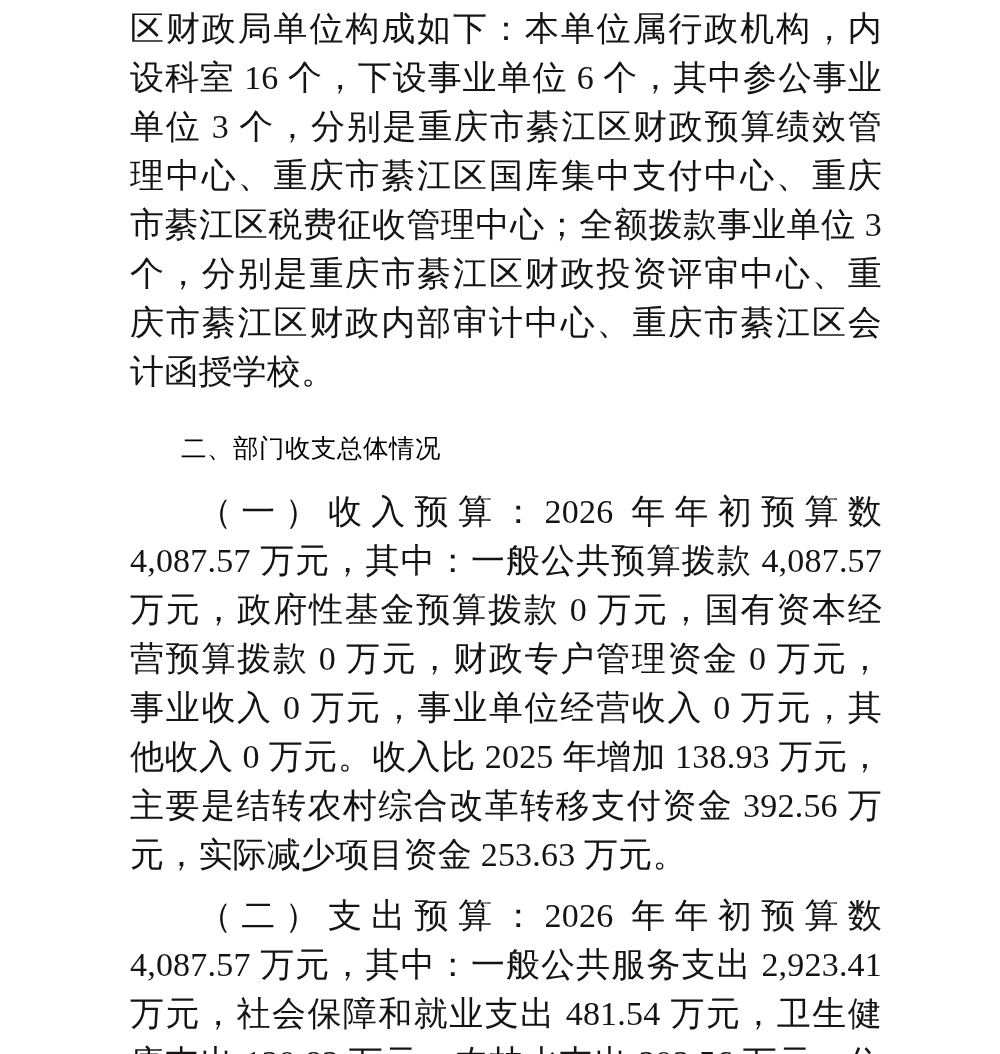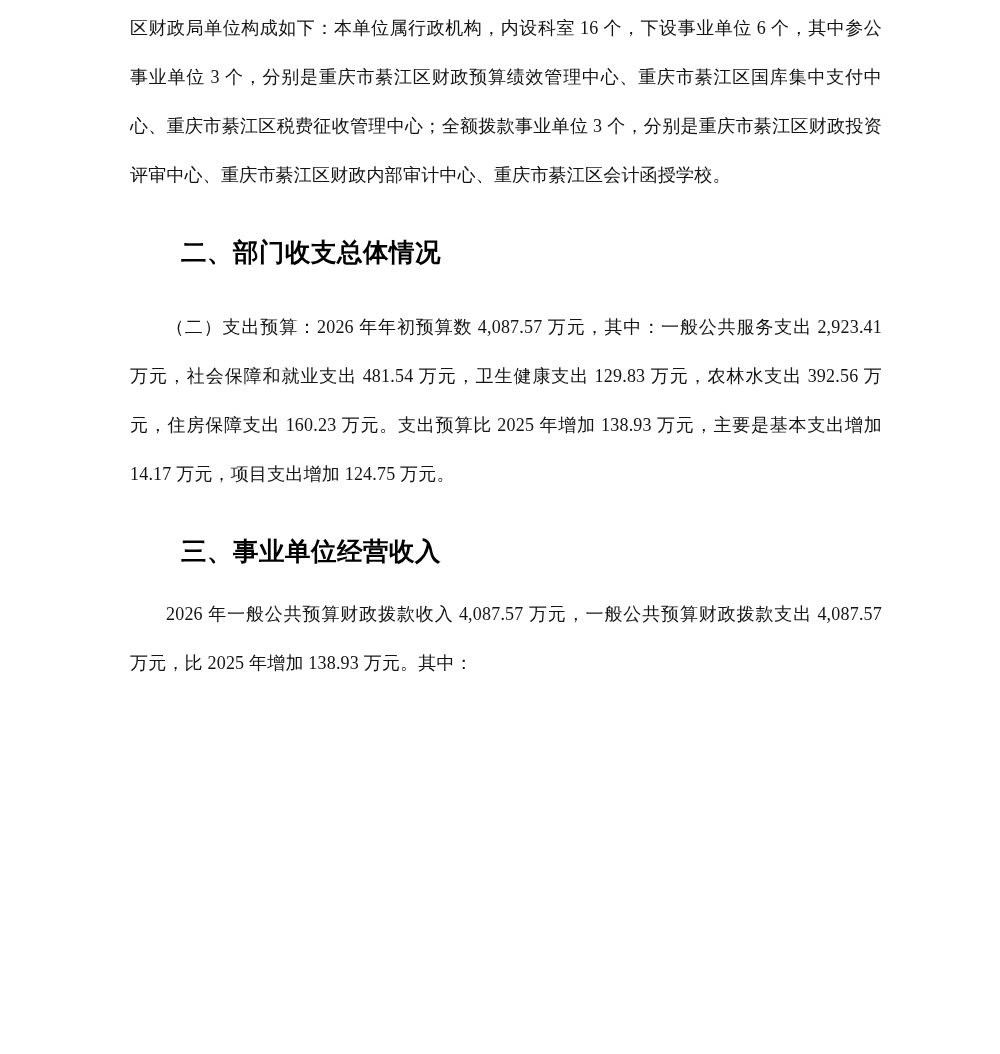--- a/index.html
+++ b/index.html
@@ -16,36 +16,36 @@
     box-sizing: border-box;
     padding: 0 118px 0 130px;
     font-family: "Liberation Serif", "DejaVu Serif", serif;
     color: #1a1a1a;
   }
   .doc-body {
     padding-top: 4px;
   }
   p {
     margin: 0;
-    font-size: 18px;
+    font-size: 34px;
     line-height: 49px;
     text-align: justify;
     text-justify: inter-ideograph;
     letter-spacing: 0.2px;
     color: #141414;
     font-weight: 400;
   }
   p.indent {
     text-indent: 2em;
   }
   h2.heading {
     margin: 0;
     font-size: 25.5px;
     line-height: 49px;
-    font-weight: bold;
+    font-weight: normal;
     text-indent: 2em;
     color: #000000;
     letter-spacing: 0.5px;
   }
   .gap-before-heading {
     height: 28px;
   }
   .gap-small {
     height: 14px;
   }
@@ -60,20 +60,21 @@
   <div class="doc-body">
 
     <p class="text">区财政局单位构成如下：本单位属行政机构，内设科室 16 个，下设事业单位 6 个，其中参公事业单位 3 个，分别是重庆市綦江区财政预算绩效管理中心、重庆市綦江区国库集中支付中心、重庆市綦江区税费征收管理中心；全额拨款事业单位 3 个，分别是重庆市綦江区财政投资评审中心、重庆市綦江区财政内部审计中心、重庆市綦江区会计函授学校。</p>
 
     <div class="gap-before-heading"></div>
 
     <h2 class="heading">二、部门收支总体情况</h2>
 
     <div class="gap-small"></div>
 
+    <p class="text indent">（一）收入预算：2026 年年初预算数 4,087.57 万元，其中：一般公共预算拨款 4,087.57 万元，政府性基金预算拨款 0 万元，国有资本经营预算拨款 0 万元，财政专户管理资金 0 万元，事业收入 0 万元，事业单位经营收入 0 万元，其他收入 0 万元。收入比 2025 年增加 138.93 万元，主要是结转农村综合改革转移支付资金 392.56 万元，实际减少项目资金 253.63 万元。</p>
 
     <div class="gap-para"></div>
 
     <p class="text indent">（二）支出预算：2026 年年初预算数 4,087.57 万元，其中：一般公共服务支出 2,923.41 万元，社会保障和就业支出 481.54 万元，卫生健康支出 129.83 万元，农林水支出 392.56 万元，住房保障支出 160.23 万元。支出预算比 2025 年增加 138.93 万元，主要是基本支出增加 14.17 万元，项目支出增加 124.75 万元。</p>
 
     <div class="gap-before-heading"></div>
 
     <h2 class="heading">三、事业单位经营收入</h2>
 
     <div class="gap-small"></div>

